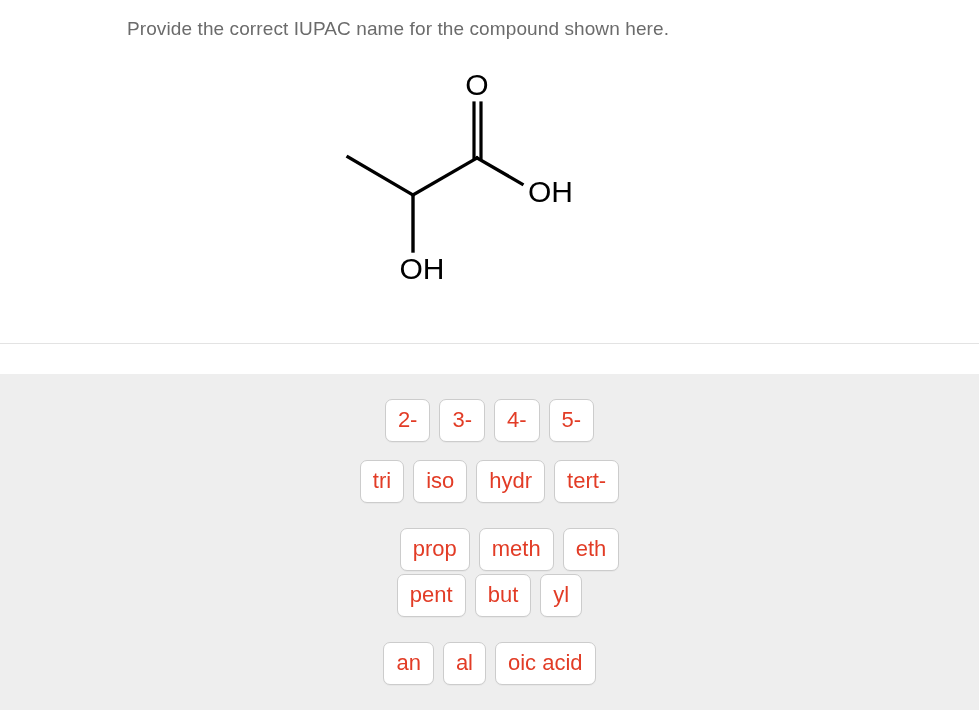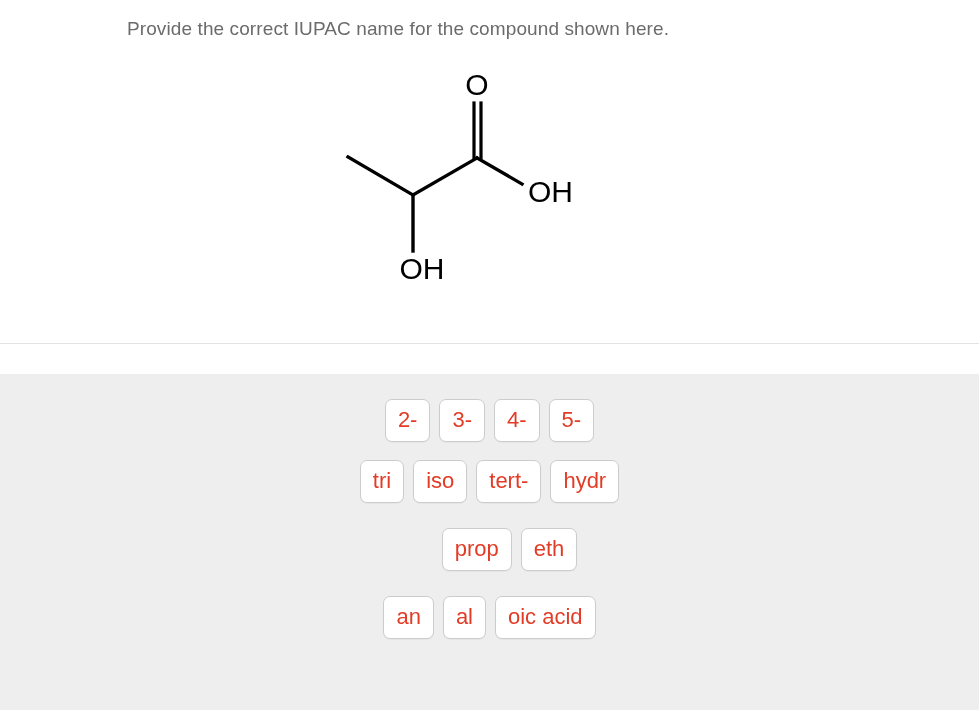--- a/index.html
+++ b/index.html
@@ -125,30 +125,36 @@
   <div class="token-row r1">
     <button class="token-btn">2-</button>
     <button class="token-btn">3-</button>
     <button class="token-btn">4-</button>
     <button class="token-btn">5-</button>
   </div>
 
   <div class="token-row r2">
     <button class="token-btn">tri</button>
     <button class="token-btn">iso</button>
+    <button class="token-btn">hydr</button>
     <button class="token-btn">tert-</button>
-    <button class="token-btn">hydr</button>
   </div>
 
 
   <div class="token-row r4">
     <button class="token-btn">prop</button>
+    <button class="token-btn">meth</button>
     <button class="token-btn">eth</button>
   </div>
 
+  <div class="token-row r5">
+    <button class="token-btn">pent</button>
+    <button class="token-btn">but</button>
+    <button class="token-btn">yl</button>
+  </div>
 
   <div class="token-row r6">
     <button class="token-btn">an</button>
     <button class="token-btn">al</button>
     <button class="token-btn">oic acid</button>
   </div>
 
 </div>
 
 </body></html>

